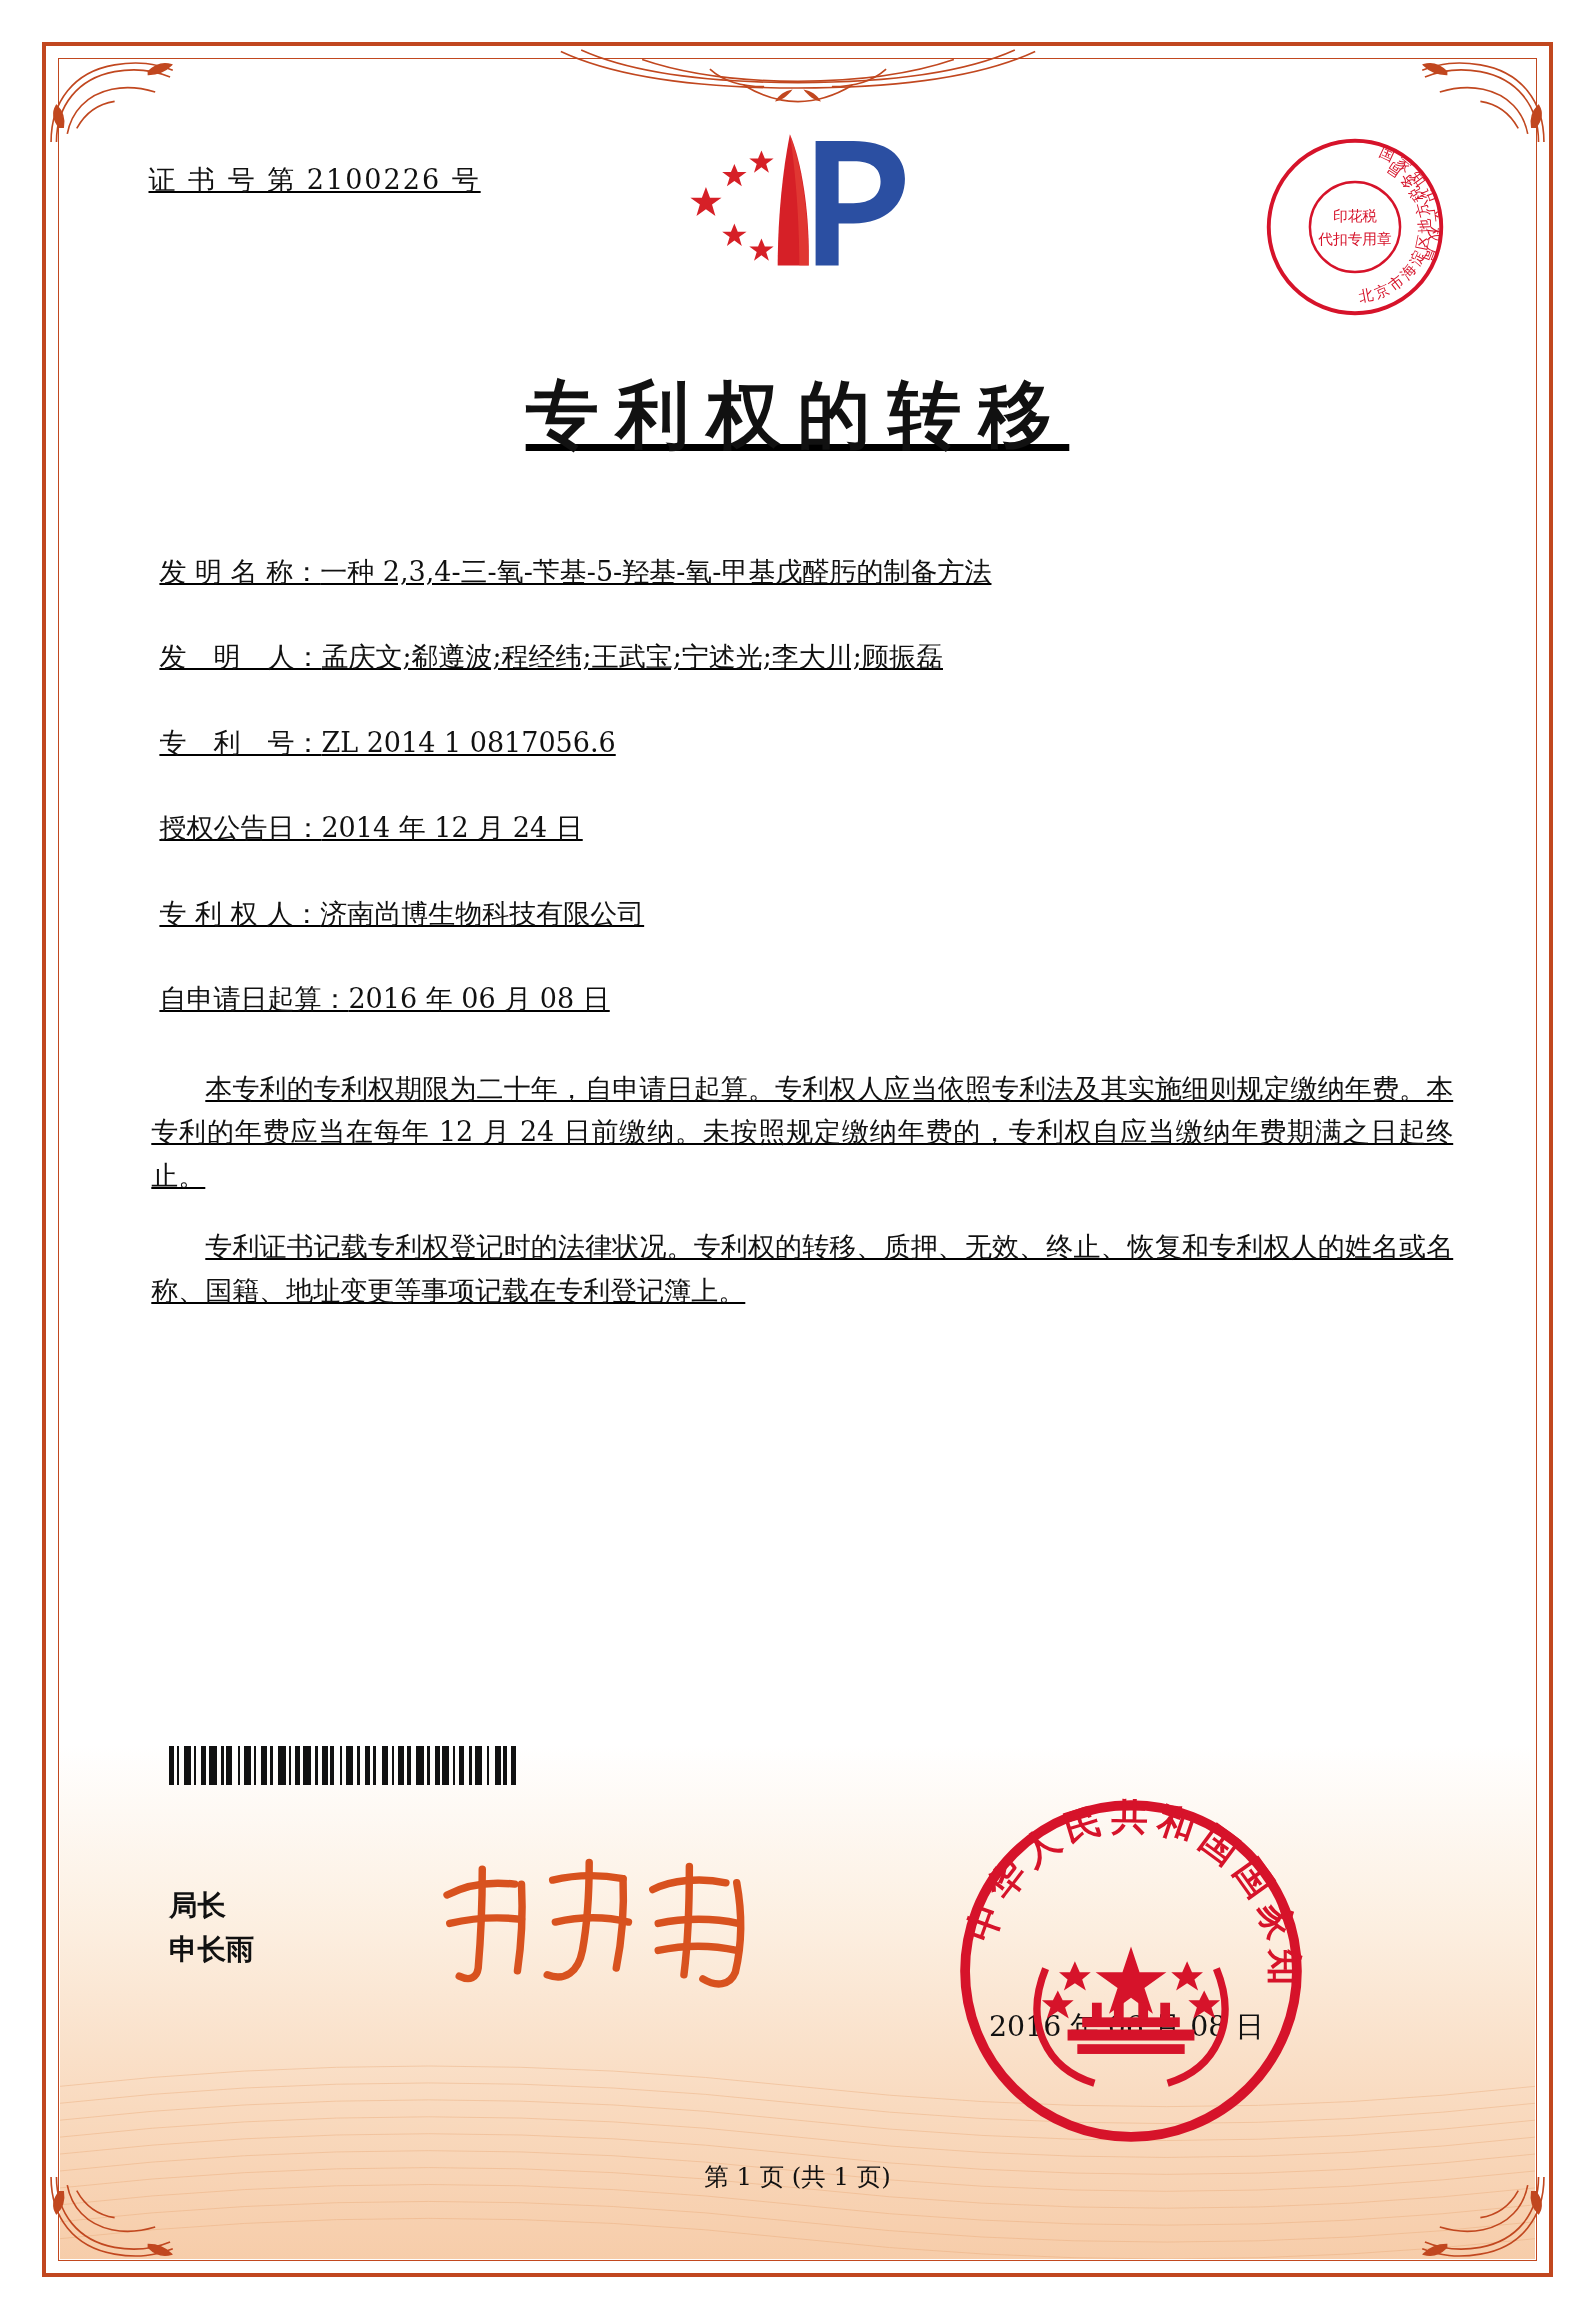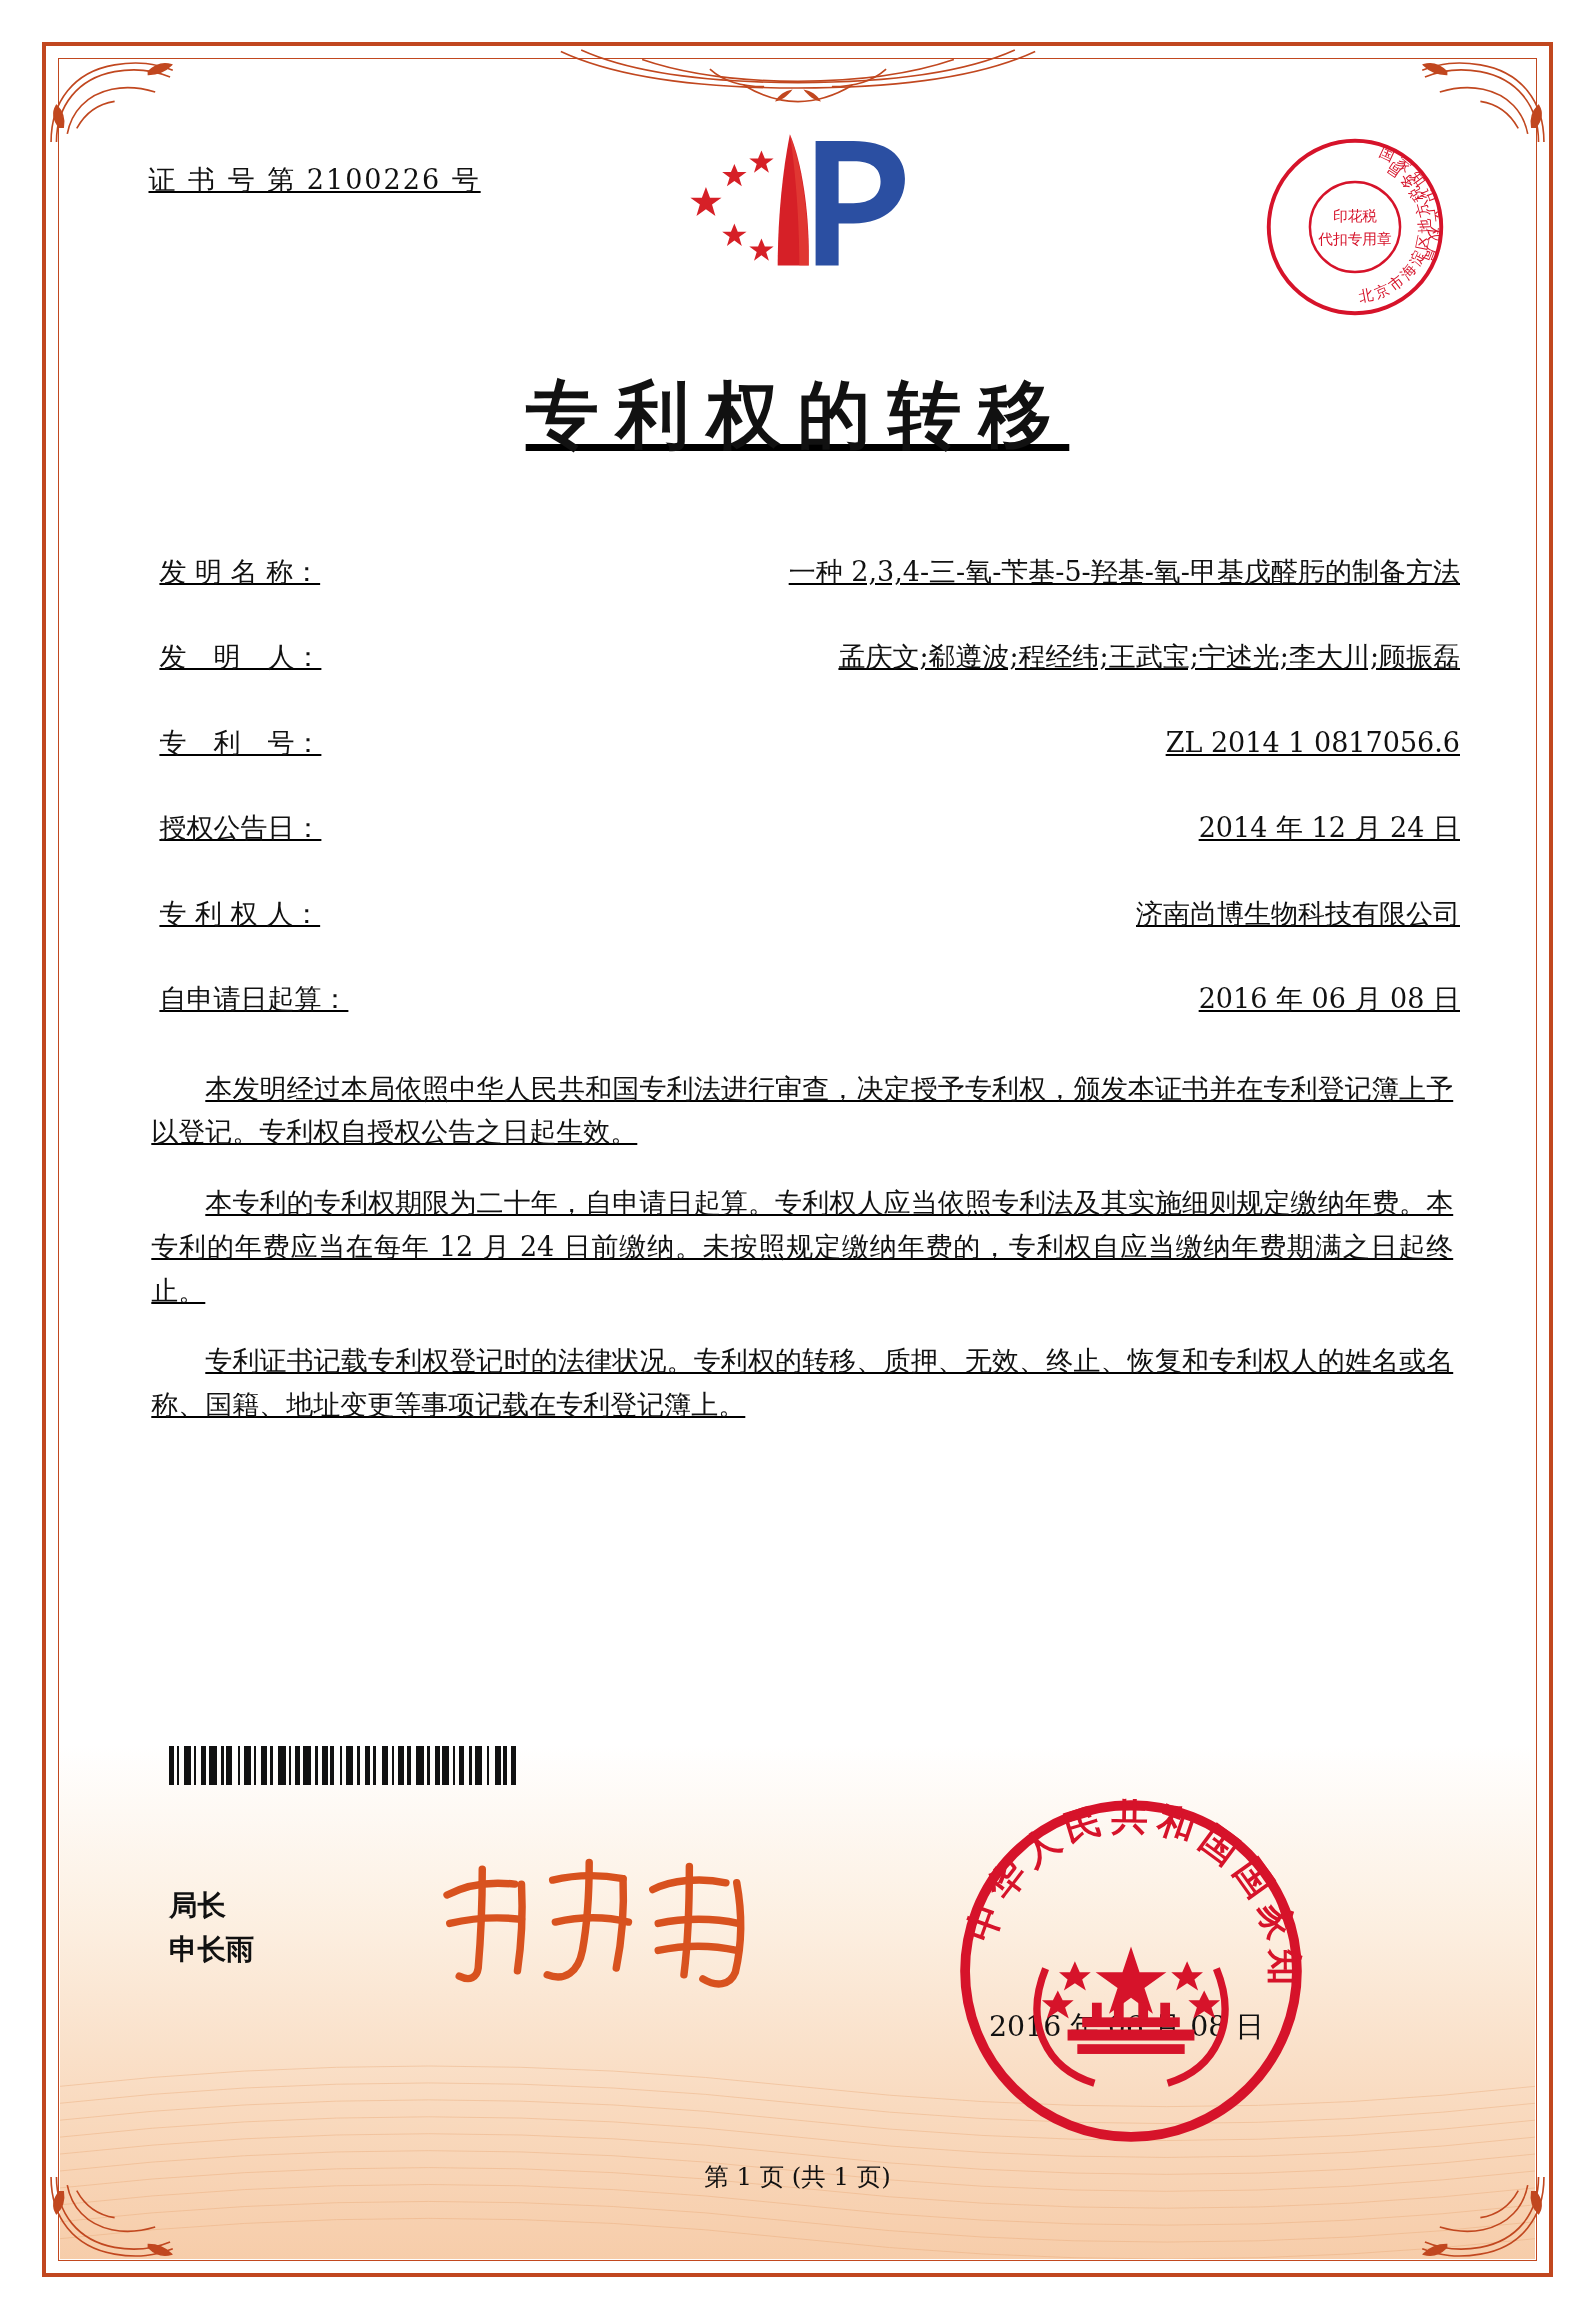--- a/index.html
+++ b/index.html
@@ -132,21 +132,20 @@
     color: #111;
     margin-bottom: 49px;
     line-height: 1.35;
   }
   .field-label {
     white-space: pre;
     flex: 0 0 auto;
   }
   .field-value {
     flex: 1 1 auto;
-    text-align: right;
   }
 
   .paragraphs {
     margin-top: 20.3px;
     padding-left: 16.3px;
     padding-right: 6.8px;
   }
   .para {
     font-size: 27px;
     line-height: 1.62;
@@ -381,21 +380,20 @@
         <span class="field-label">专 利 权 人：</span>
         <span class="field-value">济南尚博生物科技有限公司</span>
       </div>
       <div class="field-row">
         <span class="field-label">自申请日起算：</span>
         <span class="field-value">2016 年 06 月 08 日</span>
       </div>
     </div>
 
     <div class="paragraphs">
-      <p class="para">本发明经过本局依照中华人民共和国专利法进行审查，决定授予专利权，颁发本证书并在专利登记簿上予以登记。专利权自授权公告之日起生效。</p>
       <p class="para">本专利的专利权期限为二十年，自申请日起算。专利权人应当依照专利法及其实施细则规定缴纳年费。本专利的年费应当在每年 12 月 24 日前缴纳。未按照规定缴纳年费的，专利权自应当缴纳年费期满之日起终止。</p>
       <p class="para">专利证书记载专利权登记时的法律状况。专利权的转移、质押、无效、终止、恢复和专利权人的姓名或名称、国籍、地址变更等事项记载在专利登记簿上。</p>
     </div>
   </div>
 
   <div class="barcode">
     <i style="width:4.7px"></i>
       <i style="width:3.4px;background:transparent"></i>
     <i style="width:2px"></i>
       <i style="width:4.7px;background:transparent"></i>

